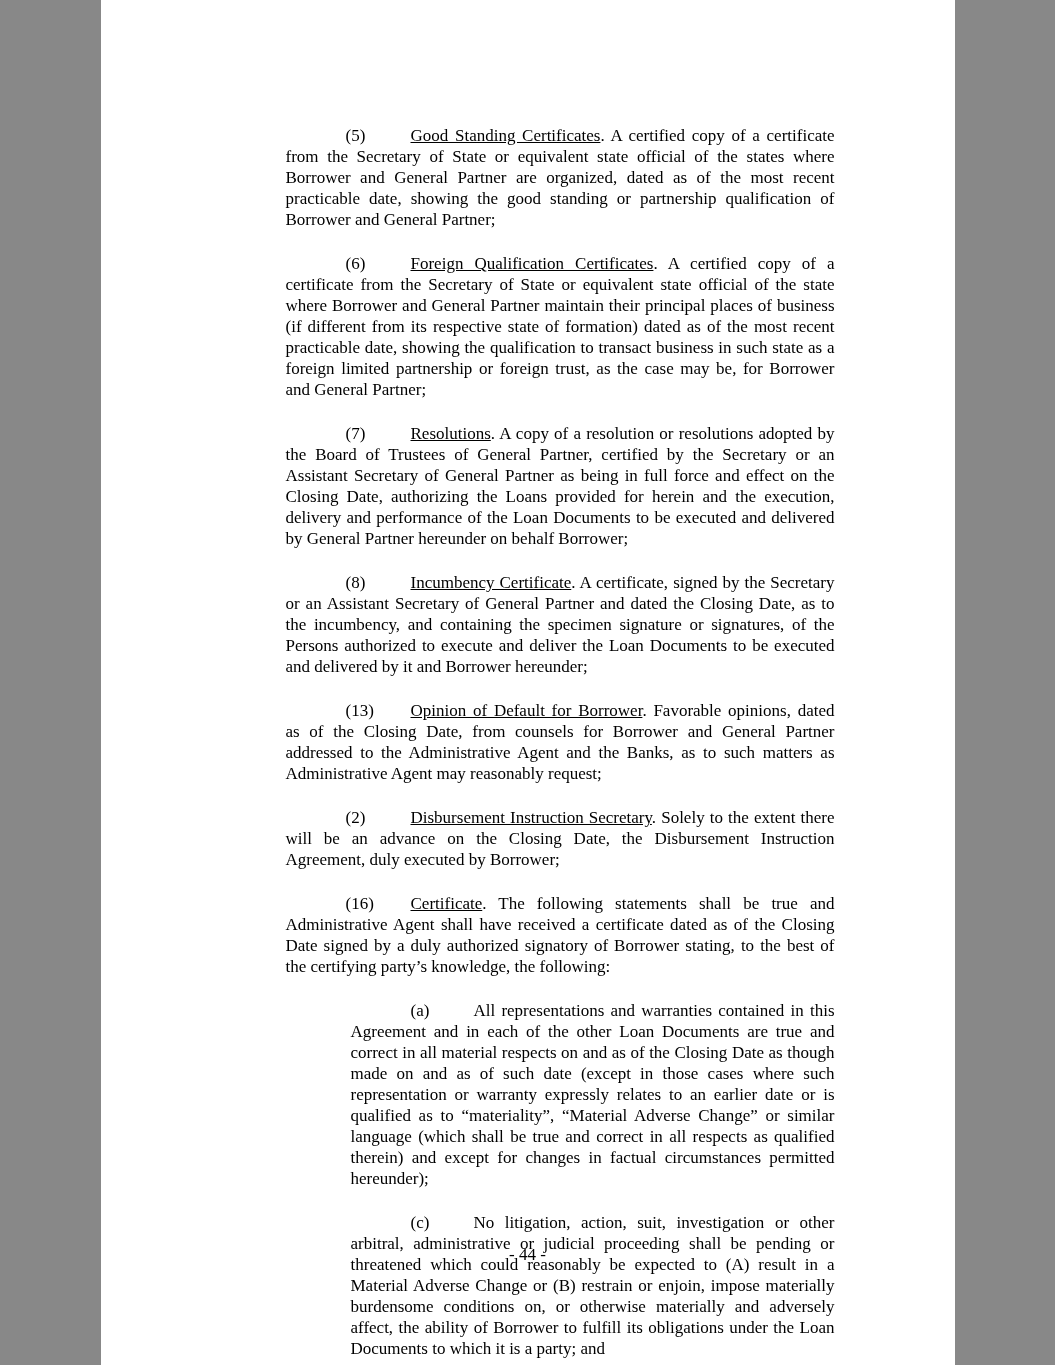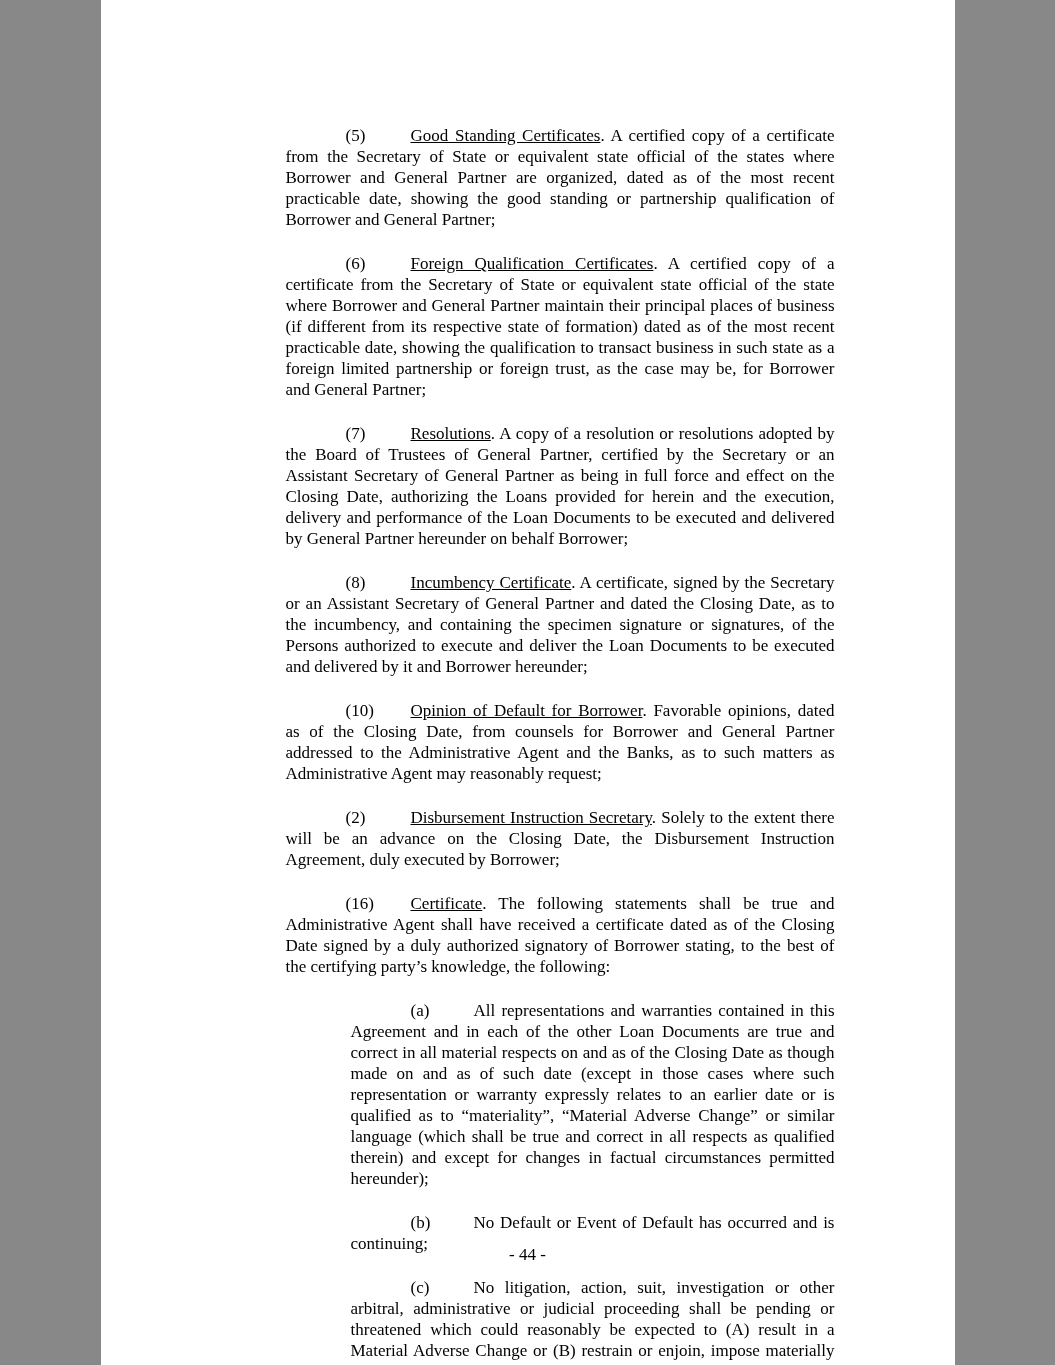--- a/index.html
+++ b/index.html
@@ -61,28 +61,27 @@
 
     <p class="para"><span class="num">(5)</span><span class="heading">Good Standing Certificates</span><span>. A certified copy of a certificate from the Secretary of State or equivalent state official of the states where Borrower and General Partner are organized, dated as of the most recent practicable date, showing the good standing or partnership qualification of Borrower and General Partner;</span></p>
 
     <p class="para"><span class="num">(6)</span><span class="heading">Foreign Qualification Certificates</span><span>. A certified copy of a certificate from the Secretary of State or equivalent state official of the state where Borrower and General Partner maintain their principal places of business (if different from its respective state of formation) dated as of the most recent practicable date, showing the qualification to transact business in such state as a foreign limited partnership or foreign trust, as the case may be, for Borrower and General Partner;</span></p>
 
     <p class="para"><span class="num">(7)</span><span class="heading">Resolutions</span><span>. A copy of a resolution or resolutions adopted by the Board of Trustees of General Partner, certified by the Secretary or an Assistant Secretary of General Partner as being in full force and effect on the Closing Date, authorizing the Loans provided for herein and the execution, delivery and performance of the Loan Documents to be executed and delivered by General Partner hereunder on behalf Borrower;</span></p>
 
     <p class="para"><span class="num">(8)</span><span class="heading">Incumbency Certificate</span><span>. A certificate, signed by the Secretary or an Assistant Secretary of General Partner and dated the Closing Date, as to the incumbency, and containing the specimen signature or signatures, of the Persons authorized to execute and deliver the Loan Documents to be executed and delivered by it and Borrower hereunder;</span></p>
 
 
-    <p class="para"><span class="num">(10)</span><span class="heading">Opinion of Default for Borrower</span><span>. Favorable opinions, dated as of the Closing Date, from counsels for Borrower and General Partner addressed to the Administrative Agent and the Banks, as to such matters as Administrative Agent may reasonably request;</span></p>
+    <p class="para"><span class="num">(13)</span><span class="heading">Opinion of Default for Borrower</span><span>. Favorable opinions, dated as of the Closing Date, from counsels for Borrower and General Partner addressed to the Administrative Agent and the Banks, as to such matters as Administrative Agent may reasonably request;</span></p>
 
     <p class="para"><span class="num">(2)</span><span class="heading">Disbursement Instruction Secretary</span><span>.  Solely to the extent there will be an advance on the Closing Date, the Disbursement Instruction Agreement, duly executed by Borrower;</span></p>
 
     <p class="para"><span class="num">(16)</span><span class="heading">Certificate</span><span>. The following statements shall be true and Administrative Agent shall have received a certificate dated as of the Closing Date signed by a duly authorized signatory of Borrower stating, to the best of the certifying party’s knowledge, the following:</span></p>
 
     <p class="para sub"><span class="num">(a)</span><span>All representations and warranties contained in this Agreement and in each of the other Loan Documents are true and correct in all material respects on and as of the Closing Date as though made on and as of such date (except in those cases where such representation or warranty expressly relates to an earlier date or is qualified as to “materiality”, “Material Adverse Change” or similar language (which shall be true and correct in all respects as qualified therein) and except for changes in factual circumstances permitted hereunder);</span></p>
 
-    <p class="para sub"><span class="num">(b)</span><span>No Default or Event of Default has occurred and is continuing;</span></p>
 
     <p class="para sub"><span class="num">(c)</span><span>No litigation, action, suit, investigation or other arbitral, administrative or judicial proceeding shall be pending or threatened which could reasonably be expected to (A) result in a Material Adverse Change or (B) restrain or enjoin, impose materially burdensome conditions on, or otherwise materially and adversely affect, the ability of Borrower to fulfill its obligations under the Loan Documents to which it is a party; and</span></p>
 
   </div>
 
   <div class="footer">- 44 -</div>
 </div>
 
 </body></html>

